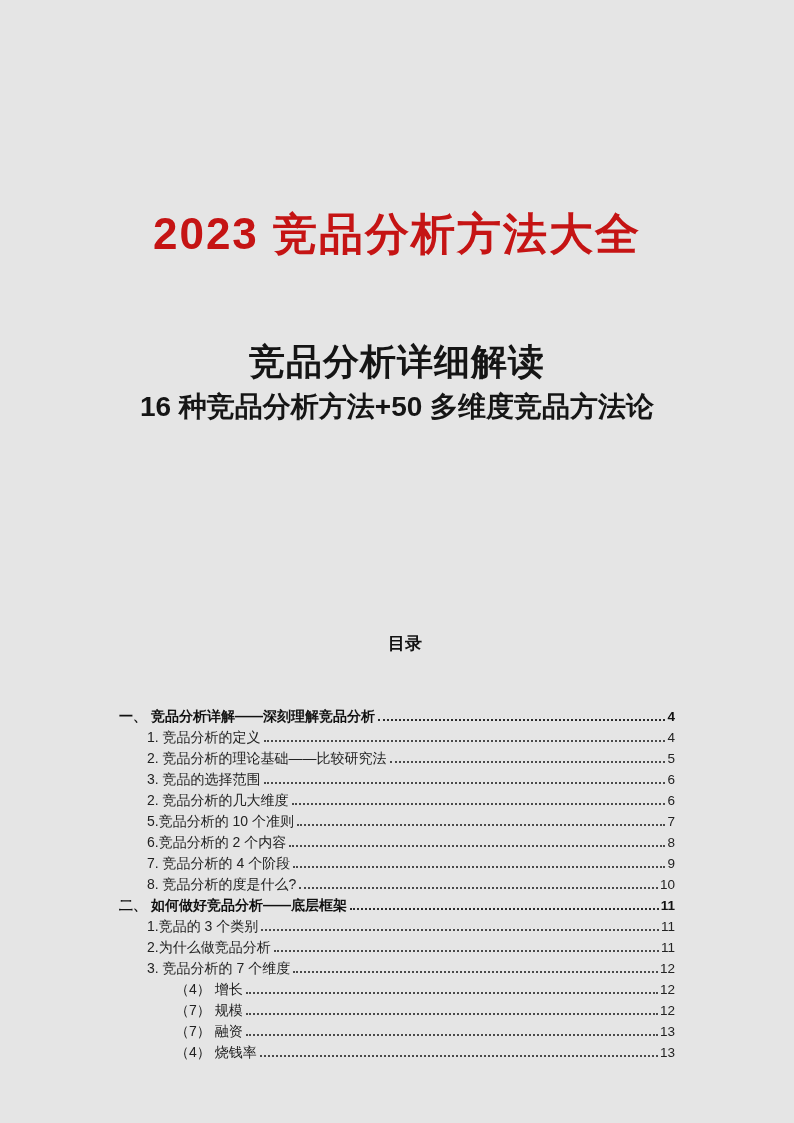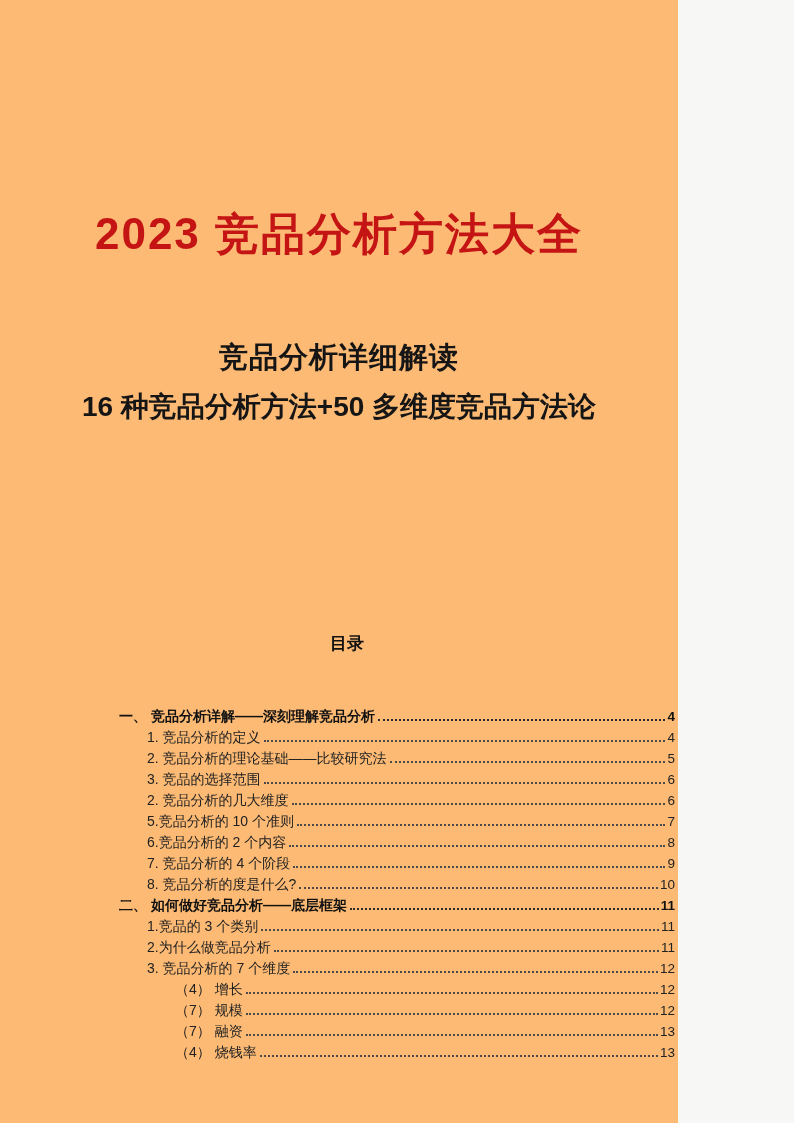--- a/index.html
+++ b/index.html
@@ -2,23 +2,23 @@
 <html><head>
 <meta charset="utf-8">
 <style>
   html, body {
     margin: 0;
     padding: 0;
     background: #f7f8f6;
   }
   .page {
     position: relative;
-    width: 678px;
+    width: 794px;
     height: 1123px;
-    background: #fdba74;
+    background: #e5e5e5;
     overflow: hidden;
     font-family: "Liberation Sans", "DejaVu Sans", sans-serif;
     color: #1c1c1c;
   }
   .doc-title {
     position: absolute;
     top: 205px;
     left: 0;
     width: 100%;
     text-align: center;
@@ -26,21 +26,21 @@
     font-weight: 700;
     letter-spacing: 2px;
     margin: 0;
   }
   .doc-subtitle-1 {
     position: absolute;
     top: 338px;
     left: 0;
     width: 100%;
     text-align: center;
-    font-size: 29px;
+    font-size: 36px;
     font-weight: 700;
     color: #151515;
     margin: 0;
     letter-spacing: 1px;
   }
   .doc-subtitle-2 {
     position: absolute;
     top: 388px;
     left: 0;
     width: 100%;

